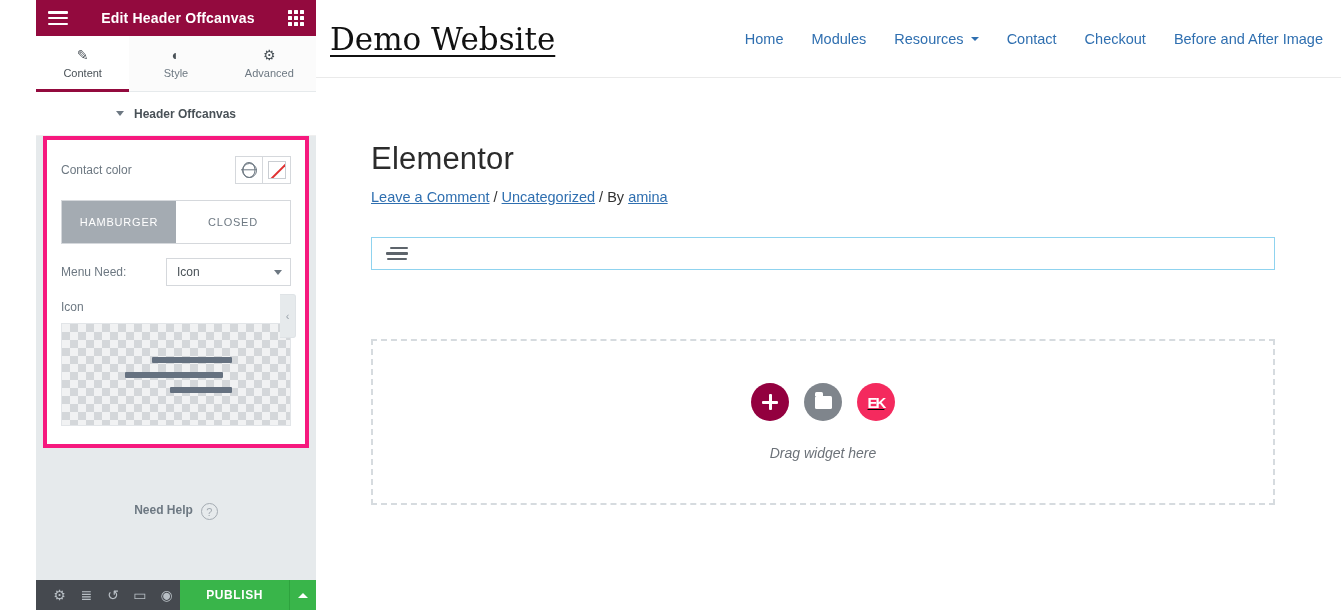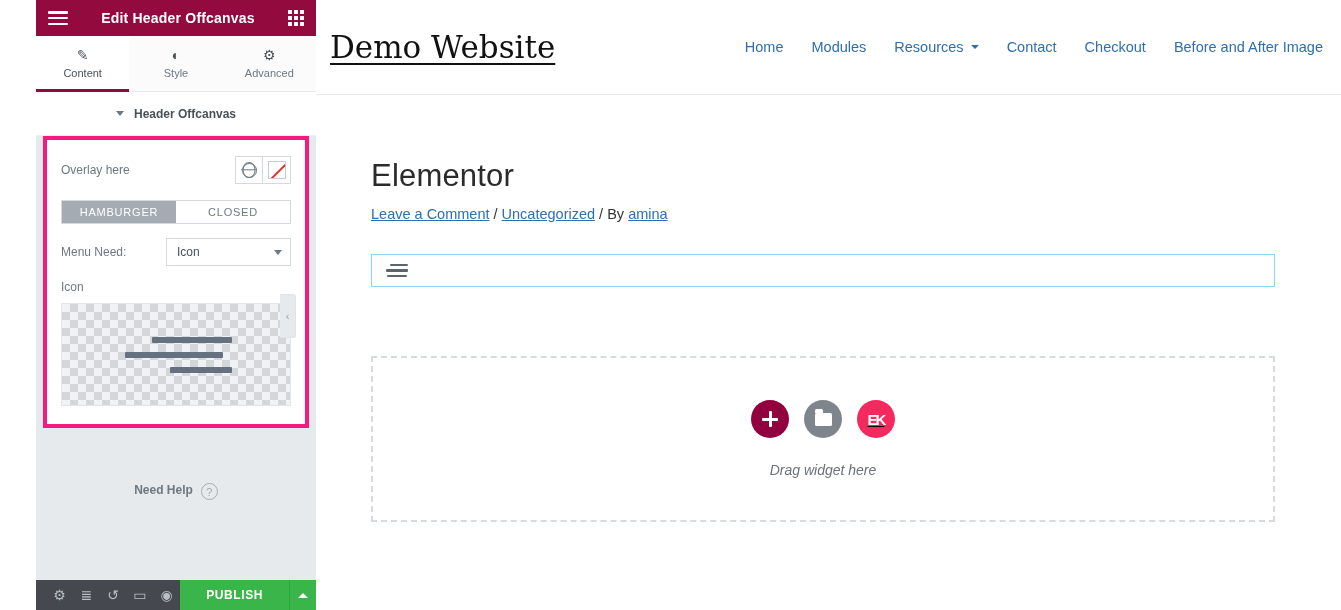--- a/index.html
+++ b/index.html
@@ -74,21 +74,21 @@
   .globe::after { content: ""; position: absolute; top: -1.4px; bottom: -1.4px; left: 50%; width: 11px; border: 1.4px solid #6d7882; border-radius: 50%; transform: translateX(-50%); }
   .swatch-none { width: 18px; height: 18px; border: 1px solid #c9cdd2; background: #fff; position: relative; overflow: hidden; }
   .swatch-none::after {
     content: ""; position: absolute; left: -4px; top: 50%; width: 28px; height: 1.5px;
     background: #e03030; transform: rotate(-45deg); transform-origin: center;
   }
 
   
   .segmented { display: flex; border: 1px solid #d5d8dc; margin-bottom: 14px; }
   .seg {
-    flex: 1; height: 22px; display: flex; align-items: center; justify-content: center;
+    flex: 1; height: 42px; display: flex; align-items: center; justify-content: center;
     font-size: 11px; letter-spacing: .8px; color: #6d7882; background: #fff; cursor: pointer;
   }
   .seg.active { background: #a4abb2; color: #fff; }
 
   
   .select-row { display: flex; align-items: center; justify-content: space-between; margin-bottom: 14px; }
   .select-box {
     width: 125px; height: 28px; border: 1px solid #d5d8dc; background: #fff;
     display: flex; align-items: center; justify-content: space-between;
     padding: 0 8px 0 10px; font-size: 12px; color: #495157; cursor: pointer;
@@ -151,21 +151,21 @@
     background: #e6eaec; border: 1px solid #dfe3e6; border-left: none;
     border-radius: 0 3px 3px 0;
     display: flex; align-items: center; justify-content: center;
     color: #9aa3ab; font-size: 11px; cursor: pointer; z-index: 5;
   }
 
   
   #canvas { flex: 1; height: 610px; background: #fff; position: relative; overflow: hidden; }
 
   .site-header {
-    height: 95px; display: flex; align-items: center; padding: 0 18px 0 14px;
+    height: 78px; display: flex; align-items: center; padding: 0 18px 0 14px;
     border-bottom: 1px solid #eaeaea; background: #fff;
   }
   .site-title {
     font-family: "DejaVu Serif", "Liberation Serif", serif;
     font-size: 31px; color: #111; text-decoration: underline;
     text-underline-offset: 5px; text-decoration-thickness: 2px; cursor: pointer;
     white-space: nowrap;
   }
   .site-nav { margin-left: auto; display: flex; align-items: center; gap: 28px; }
   .nav-link { font-size: 14.5px; color: #2f6fb0; cursor: pointer; white-space: nowrap; display: flex; align-items: center; gap: 7px; }
@@ -255,21 +255,21 @@
     </div>
 
     <div class="section-title">
       <span class="caret-down"></span>
       <span>Header Offcanvas</span>
     </div>
 
     <div class="controls-box">
 
       <div class="ctrl-row">
-        <span class="ctrl-label">Overlay here</span>
+        <span class="ctrl-label">Contact color</span>
         <div class="color-controls">
           <div class="color-btn">
             <span class="globe"></span>
           </div>
           <div class="color-btn">
             <span class="swatch-none"></span>
           </div>
         </div>
       </div>
 

